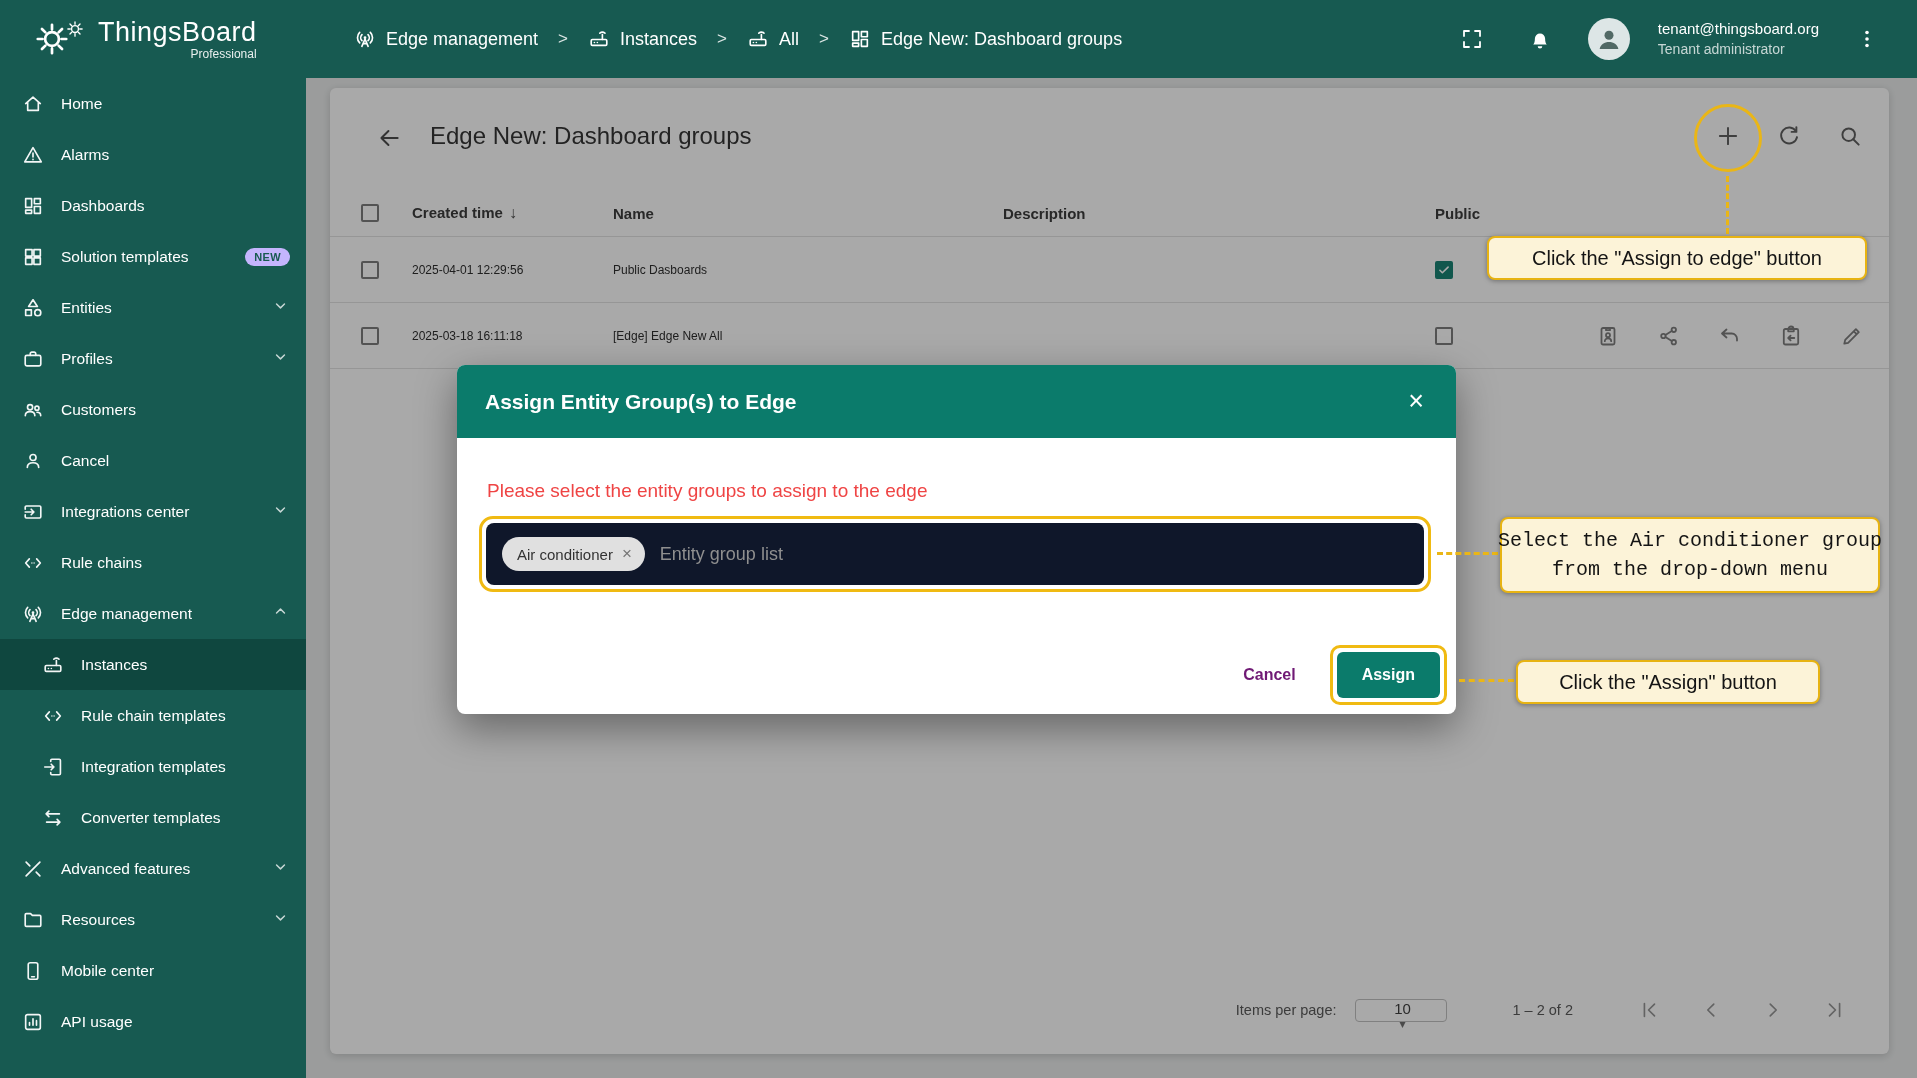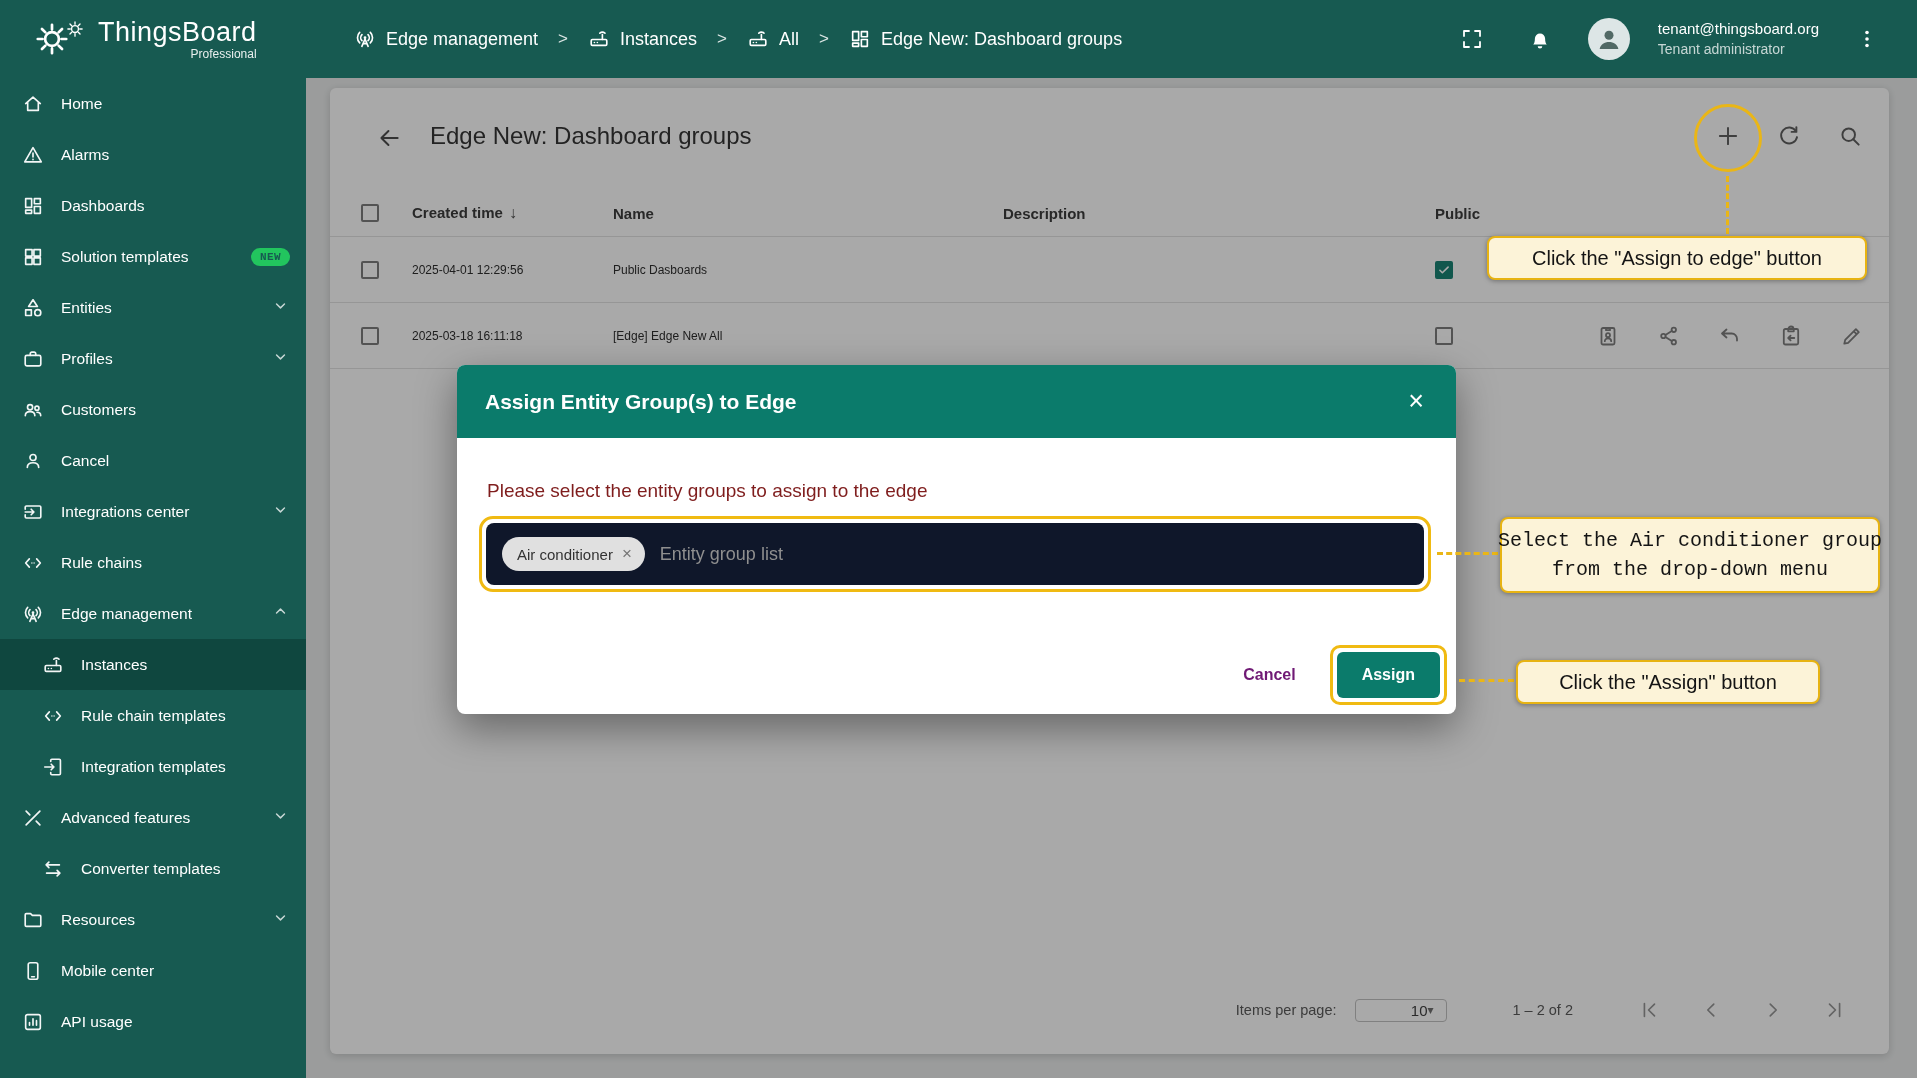--- a/index.html
+++ b/index.html
@@ -41,22 +41,22 @@
     z-index:20; overflow:hidden; color:#fff;
   }
   .menu-item { height:51px; display:flex; align-items:center; gap:17px; padding:0 16px 0 22px;
     font-size:15.5px; font-weight:400; cursor:pointer; white-space:nowrap; }
   .menu-item svg { width:22px; height:22px; flex:0 0 22px; opacity:.95; }
   .menu-item.sub { padding-left:42px; }
   .menu-item.active { background:#0f473f; }
   .chev { margin-left:auto; opacity:.8; }
   .chev svg { width:19px; height:19px; }
   .chev.up svg { transform:rotate(180deg); }
-  .badge-new { margin-left:auto; background:#22c55e; color:#175a51; font-size:11px; font-weight:700;
-    border-radius:10px; padding:3px 9px; letter-spacing:.4px;font-family:Liberation Mono, monospace; }
+  .badge-new { margin-left:auto; background:#c4b5fd; color:#175a51; font-size:11px; font-weight:700;
+    border-radius:10px; padding:3px 9px; letter-spacing:.4px; }
 
   
   .card {
     position:absolute; left:330px; top:88px; width:1559px; height:966px;
     background:#fff; border-radius:6px; box-shadow:0 2px 8px rgba(0,0,0,.18); z-index:1;
   }
   .card-toolbar { position:absolute; top:0; left:0; right:0; height:96px; }
   .back-btn { position:absolute; left:37px; top:28px; width:44px; height:44px;
     display:flex; align-items:center; justify-content:center; color:#424242; cursor:pointer; }
   .back-btn svg { width:26px; height:26px; }
@@ -77,39 +77,39 @@
   .checkbox.checked { background:#0b7b6b; border-color:#0b7b6b; display:flex; align-items:center; justify-content:center; }
   .checkbox.checked svg { width:14px; height:14px; }
   .row-actions { position:absolute; right:17px; top:50%; transform:translateY(-50%); display:flex; gap:21px; }
   .row-actions .abtn { width:40px; height:40px; display:flex; align-items:center; justify-content:center;
     color:#757575; cursor:pointer; }
   .row-actions svg { width:24px; height:24px; }
 
   .pager { position:absolute; right:36px; bottom:16px; height:56px; display:flex; align-items:center;
     color:#4f4f4f; font-size:14.5px; }
   .pp-select { margin-left:18px; width:92px; height:23px; border:1px solid #bdbdbd; border-radius:4px;
-    display:flex; align-items:center; justify-content:flex-end; padding:0 12px 0 16px; cursor:pointer;
-    color:#333; font-size:15px; }
+    display:flex; align-items:center; justify-content:space-between; padding:0 12px 0 16px; cursor:pointer;
+    color:#333; font-size:15px;flex-direction:column; }
   .pp-caret { font-size:12px; color:#666; }
   .pg-range { margin-left:66px; }
   .pg-nav { margin-left:58px; display:flex; gap:26px; }
   .pg-nav .abtn { width:36px; height:36px; display:flex; align-items:center; justify-content:center; color:#8f8f8f; cursor:pointer; }
   .pg-nav svg { width:22px; height:22px; }
 
   
   .overlay { position:absolute; left:306px; top:78px; right:0; bottom:0; background:rgba(30,30,30,.38); z-index:10; }
 
   
   .dialog { position:absolute; left:457px; top:365px; width:999px; height:349px; background:#fff;
     border-radius:8px; box-shadow:0 14px 40px rgba(0,0,0,.4); z-index:30; overflow:visible; }
   .dlg-header { height:73px; background:#0b7b6b; color:#fff; display:flex; align-items:center;
     padding:0 28px; border-radius:8px 8px 0 0; }
   .dlg-title { flex:1; font-size:21px; font-weight:600; }
   .dlg-close { font-size:27px; line-height:27px; cursor:pointer; padding:4px; }
-  .dlg-prompt { position:absolute; top:115px; left:30px; font-size:19px; color:#7f1d1d; }
+  .dlg-prompt { position:absolute; top:115px; left:30px; font-size:19px; color:#ef4444; }
   .field-ring { position:absolute; left:22px; top:151px; width:952px; height:76px;
     border:3px solid #f0ba12; border-radius:14px; padding:4px; background:#fff; }
   .field { height:100%; width:100%; background:#0f172a; border-radius:8px; display:flex; align-items:center;
     padding:0 16px; cursor:text; }
   .chip { display:flex; align-items:center; background:#e0e0e0; border-radius:17px; height:34px;
     padding:0 13px 0 15px; font-size:15px; color:#333; gap:9px; cursor:default; }
   .chip-x { color:#757575; font-size:17px; cursor:pointer; }
   .field-ph { margin-left:15px; font-size:18px; color:#8f8f8f; }
   .dlg-footer { position:absolute; right:9px; bottom:9px; display:flex; align-items:center; }
   .btn-cancel { color:#701a75; font-size:16px; font-weight:700; cursor:pointer; margin-right:26px; padding:10px 8px; }
@@ -447,34 +447,34 @@
         <use href="#i-code"></use>
       </svg>
       <span>Rule chain templates</span>
     </div>
   <div class="menu-item sub">
       <svg class="ic">
         <use href="#i-exit"></use>
       </svg>
       <span>Integration templates</span>
     </div>
+  <div class="menu-item sub">
+      <svg class="ic">
+        <use href="#i-swap"></use>
+      </svg>
+      <span>Converter templates</span>
+    </div>
   <div class="menu-item">
       <svg class="ic">
         <use href="#i-tools"></use>
       </svg>
       <span>Advanced features</span>
       <span class="chev"><svg class="ic">
           <use href="#i-chev"></use>
         </svg></span>
-    </div>
-  <div class="menu-item sub">
-      <svg class="ic">
-        <use href="#i-swap"></use>
-      </svg>
-      <span>Converter templates</span>
     </div>
   <div class="menu-item">
       <svg class="ic">
         <use href="#i-folder"></use>
       </svg>
       <span>Resources</span>
       <span class="chev"><svg class="ic">
           <use href="#i-chev"></use>
         </svg></span>
     </div>

